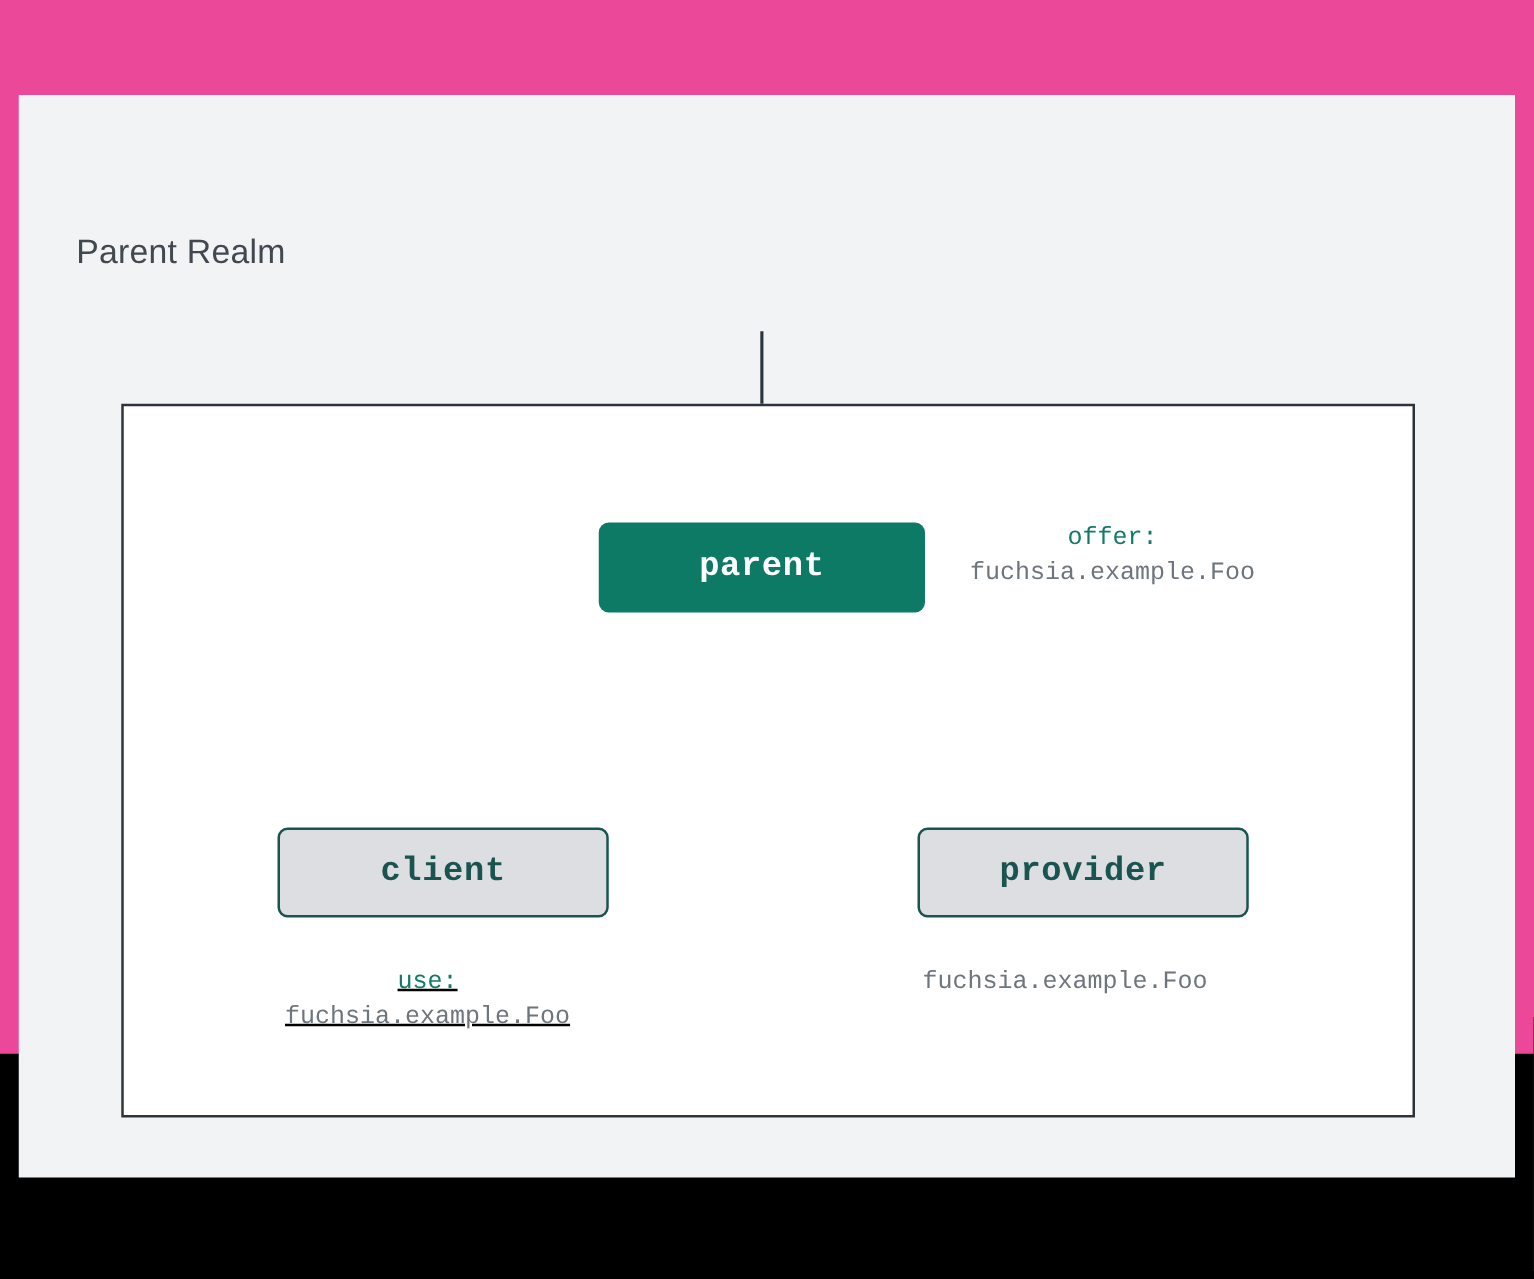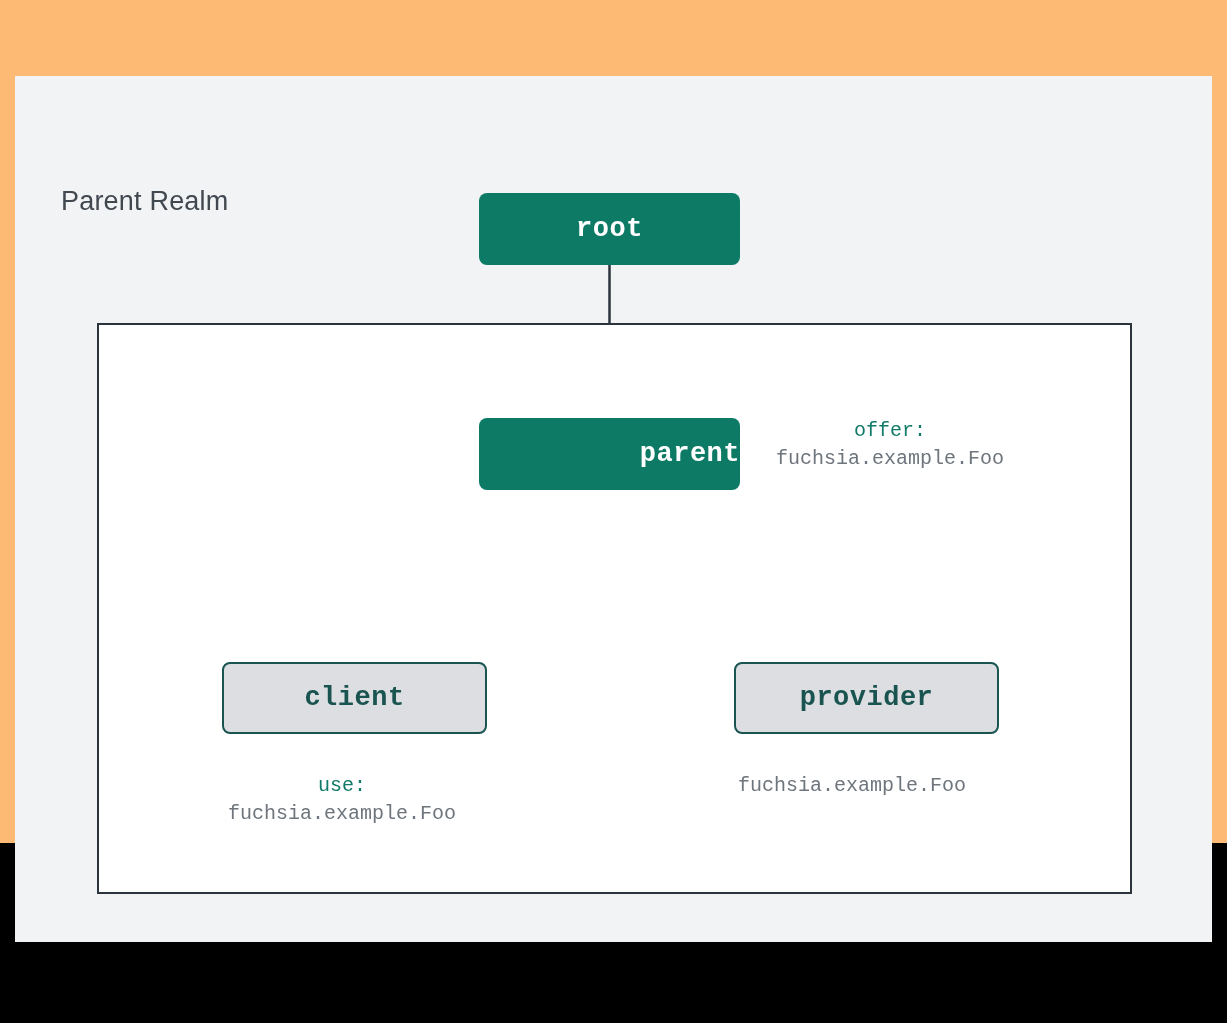--- a/index.html
+++ b/index.html
@@ -8,21 +8,21 @@
     padding: 0;
     background: #000000;
     width: 1227px;
     height: 1023px;
     overflow: hidden;
   }
   #canvas {
     position: relative;
     width: 1227px;
     height: 843px;
-    background: #fdba74;
+    background: #ec4899;
     font-family: "Liberation Sans", sans-serif;
   }
   
   #viewport {
     position: absolute;
     left: 15px;
     top: 76px;
     width: 1197px;
     height: 866px;
     background: #F1F3F5;
@@ -75,21 +75,21 @@
     background: #0D7A66;
     color: #FFFFFF;
     border: none;
   }
   .node.outlined {
     background: #DCDEE1;
     color: #1A5450;
     border: 2.5px solid #1A5450;
   }
   #node-root   { left: 464px; top: 117px; width: 261px; height: 72px; }
-  #node-parent { left: 464px; top: 342px; width: 261px; height: 72px; justify-content: flex-end; }
+  #node-parent { left: 464px; top: 342px; width: 261px; height: 72px; }
   #node-client { left: 207px; top: 586px; width: 265px; height: 72px; }
   #node-provider { left: 719px; top: 586px; width: 265px; height: 72px; }
 
   
   .cap-label {
     position: absolute;
     font-family: "Liberation Mono", monospace;
     font-size: 20px;
     line-height: 28px;
     white-space: nowrap;
@@ -97,21 +97,21 @@
   }
   .cap-label .kw {
     color: #117A68;
     display: block;
   }
   .cap-label .val {
     color: #6E757C;
     display: block;
   }
   #cap-offer   { left: 761px; top: 341px; }
-  #cap-use     { left: 213px; top: 696px; }
+  #cap-use     { left: 213px; top: 696px; text-decoration: underline; }
   #cap-expose  { left: 723px; top: 696px; }
 </style>
 </head>
 <body>
 
 <div id="canvas">
 
   <div id="viewport">
 
     <svg id="wires" viewBox="0 0 1197 866" xmlns="http://www.w3.org/2000/svg">
@@ -132,23 +132,20 @@
 
       <line x1="542" y1="425" x2="338" y2="565" stroke="#2B333C" stroke-width="2.5" stroke-dasharray="13 11" marker-end="url(#arrowEnd)"></line>
 
       <line x1="855" y1="570" x2="655" y2="428" stroke="#2B333C" stroke-width="2.5" stroke-dasharray="13 11" marker-end="url(#arrowEnd)"></line>
     </svg>
 
     <div id="parent-realm"></div>
 
     <div id="parent-realm-label">Parent Realm</div>
 
-    <div id="node-root" class="node filled">
-      <span>root</span>
-    </div>
 
     <div id="node-parent" class="node filled">
       <span>parent</span>
     </div>
 
     <div id="node-provider" class="node outlined">
       <span>provider</span>
     </div>
 
     <div id="node-client" class="node outlined">

